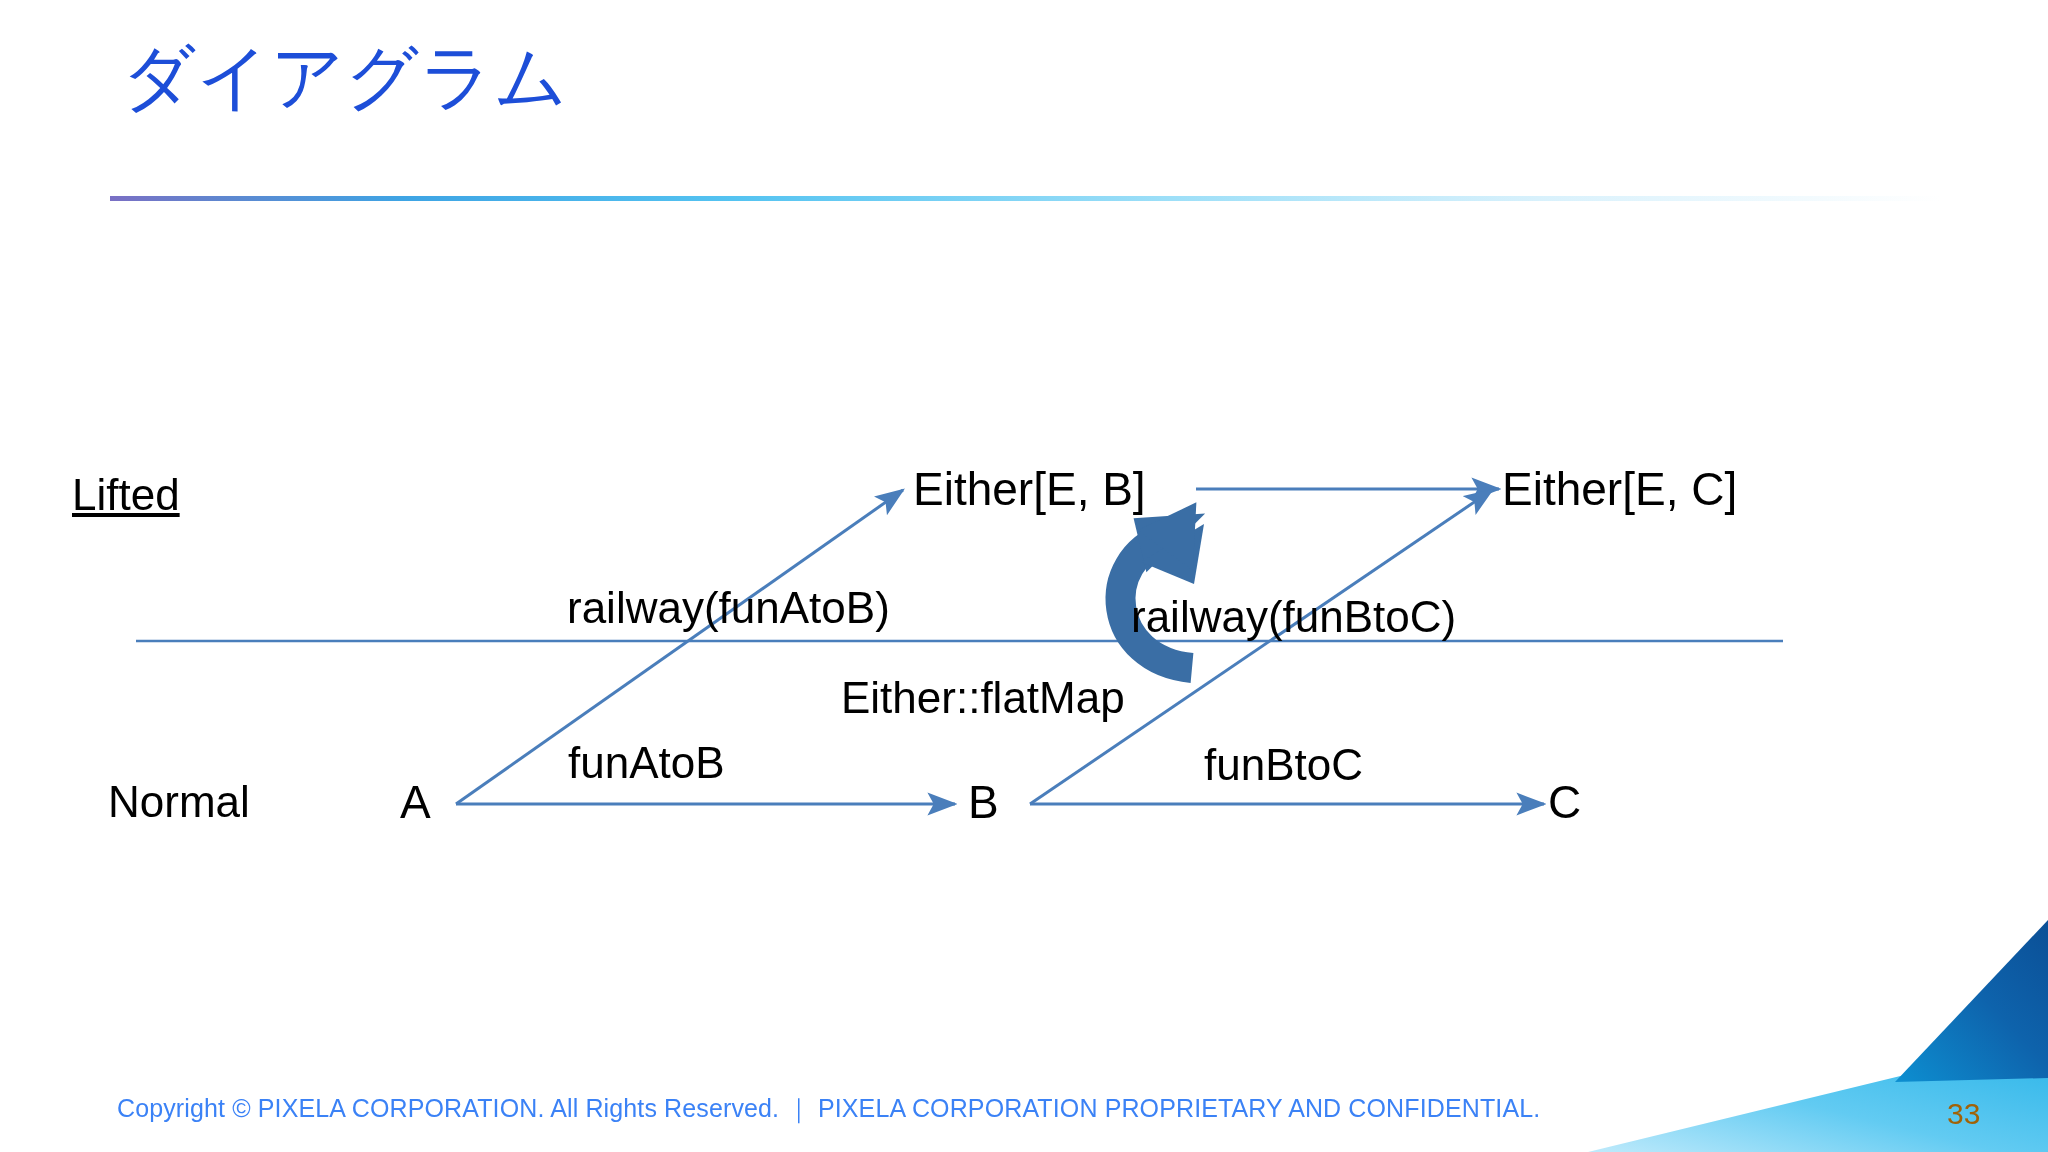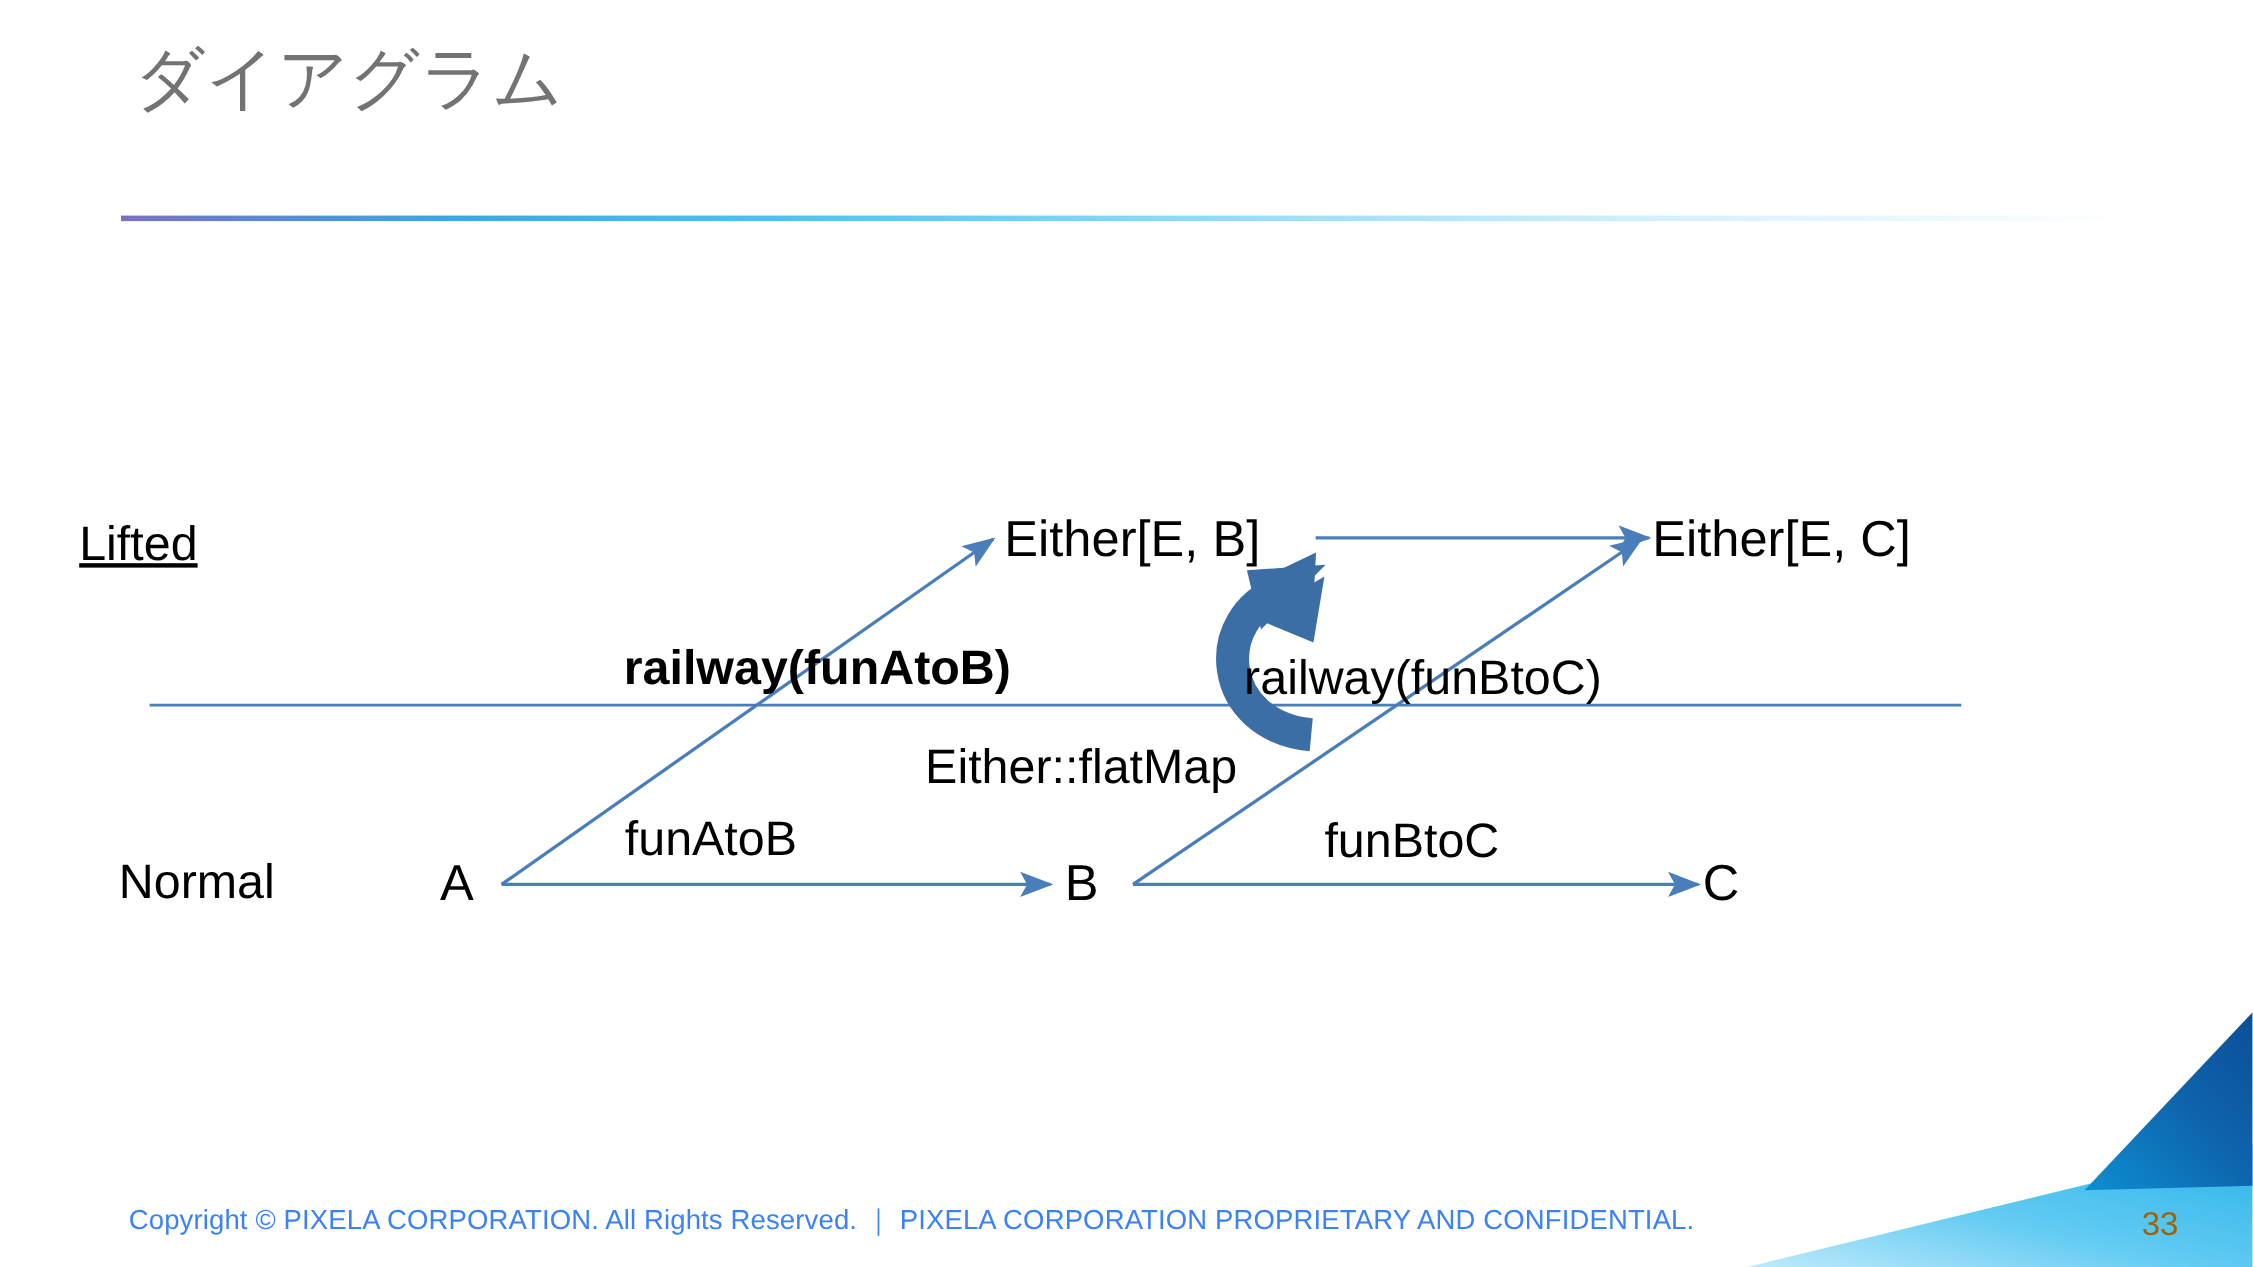--- a/index.html
+++ b/index.html
@@ -17,23 +17,23 @@
     height: 1152px;
     background: #ffffff;
     overflow: hidden;
   }
 
   
   #title-text {
     position: absolute;
     left: 122px;
     top: 36px;
-    font-size: 63px;
+    font-size: 72px;
     line-height: 1.15;
-    color: #737373;
+    color: #1d4ed8;
     font-weight: 400;
     letter-spacing: 0.01em;
     white-space: nowrap;
   }
   #title-rule {
     position: absolute;
     left: 110px;
     top: 196px;
     width: 1830px;
     height: 5px;
@@ -65,21 +65,21 @@
   #label-lifted  { left: 72px;  top: 470px; font-size: 44px; text-decoration: underline; }
   #label-normal  { left: 72px;  top: 777px; font-size: 44px; margin-left: 36px; }
   
   #node-either-b { left: 913px; top: 462px; font-size: 46px; }
   #node-either-c { left: 1502px;top: 462px; font-size: 46px; }
   
   #node-a { left: 400px;  top: 775px; font-size: 46px; }
   #node-b { left: 968px;  top: 775px; font-size: 46px; }
   #node-c { left: 1548px; top: 775px; font-size: 46px; }
   
-  #edge-railway-atob { left: 567px;  top: 583px; font-size: 44px; font-weight: bold; }
+  #edge-railway-atob { left: 567px;  top: 583px; font-size: 44px; }
   #edge-railway-btoc { left: 1131px; top: 592px; font-size: 44px; }
   #edge-flatmap      { left: 841px;  top: 673px; font-size: 44px; }
   #edge-funatob      { left: 568px;  top: 738px; font-size: 44px; }
   #edge-funbtoc      { left: 1204px; top: 740px; font-size: 44px; }
 
   
   #footer-copyright {
     position: absolute;
     left: 117px;
     top: 1092px;

